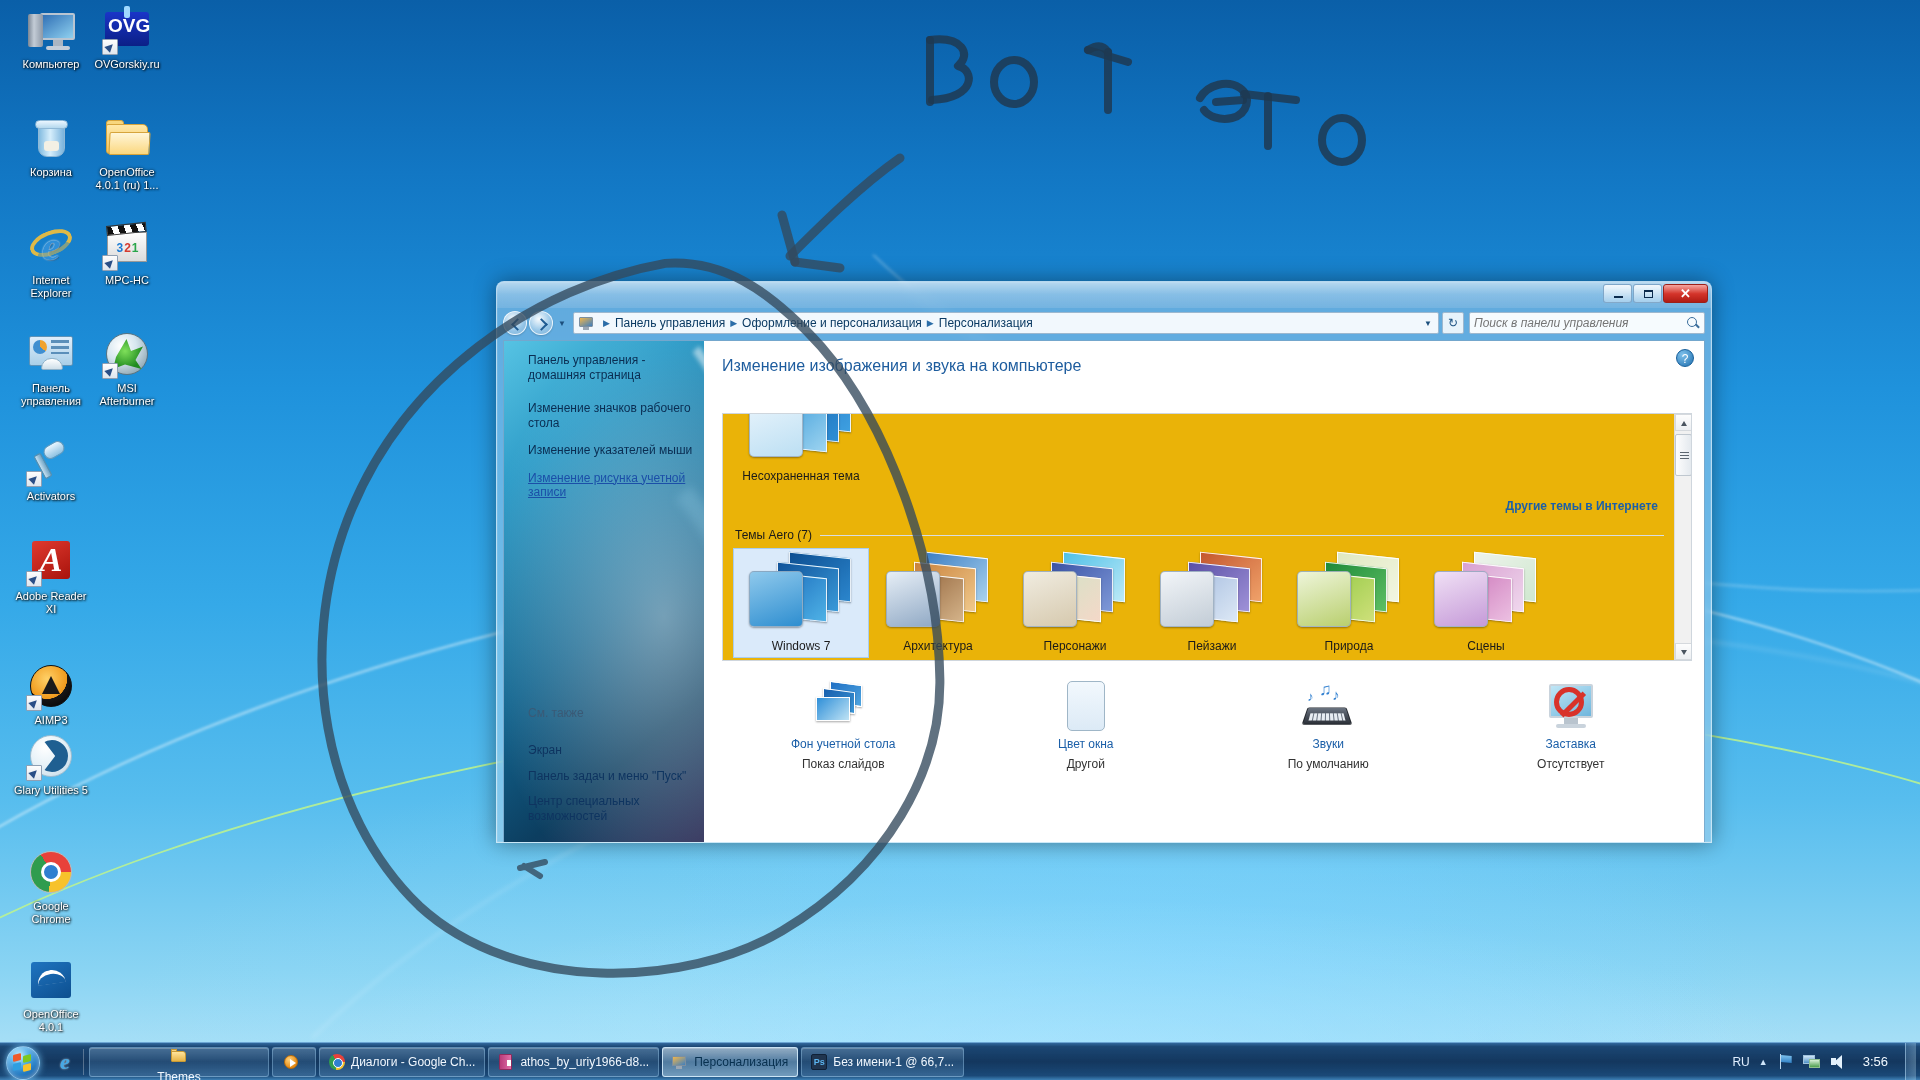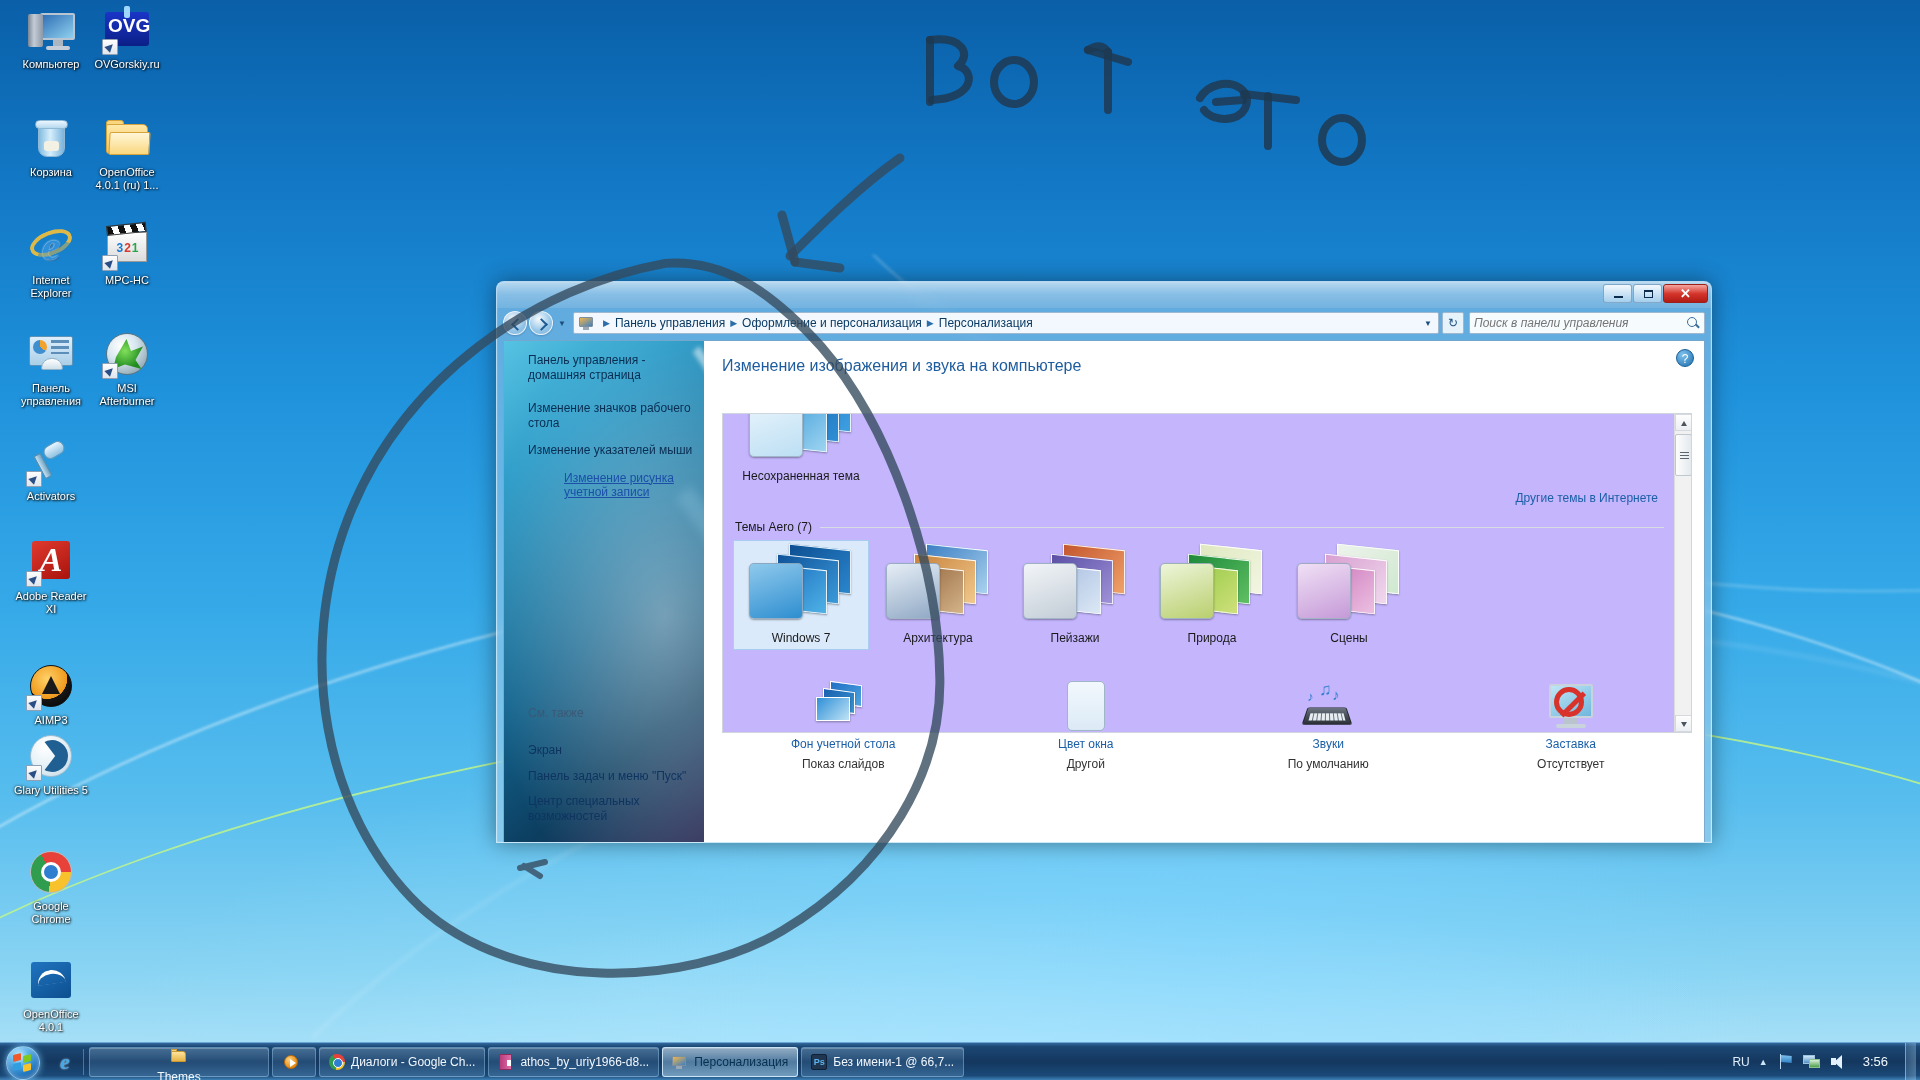--- a/index.html
+++ b/index.html
@@ -249,41 +249,41 @@
   .sb-wave { position:absolute; border-radius:50%; border-style:solid; border-color:transparent; }
   #sbw1 { left:-180px; top:-80px; width:460px; height:760px; border-width:9px; border-right-color: rgba(255,255,255,0.50); filter: blur(2px); }
   #sbw2 { left:-120px; top:-40px; width:420px; height:700px; border-width:4px; border-right-color: rgba(255,255,255,0.70); filter: blur(1px); }
   #sbw3 { left:-60px; top:-120px; width:440px; height:820px; border-width:14px; border-right-color: rgba(255,255,255,0.30); filter: blur(3px); }
   #sbw4 { left:20px; top:-200px; width:420px; height:900px; border-width:6px; border-right-color: rgba(255,255,255,0.45); filter: blur(1.5px); }
   #sbw5 { left:-250px; top:60px; width:520px; height:640px; border-width:20px; border-right-color: rgba(170,225,245,0.22); filter: blur(5px); }
   #sb-links { position:absolute; left:24px; top:12px; right:8px; }
   .sb-link {
     font-size: 12px; line-height: 14.5px; color: #0a2d52; margin-bottom: 13px; cursor: pointer;
   }
-  .sb-link.blue { color:#1b4fa8; text-decoration: underline; margin-left: 36px; }
+  .sb-link.blue { color:#1b4fa8; text-decoration: underline; }
   #sb-alsosee { position:absolute; left:24px; bottom:8px; right:8px; }
   #sb-alsosee .hdr { font-size:12px; color:#3a5a76; margin-bottom:23px; }
   #sb-alsosee .sb-link { margin-bottom: 11px; color:#0e3460; }
 
   #main-pane {
     flex: 1; background: #ffffff; position: relative; overflow: hidden;
   }
   #main-head { padding: 16px 36px 0 18px; }
   #main-title { font-size: 16px; color: #1d5c9e; font-weight: normal; }
   #main-sub { font-size: 12px; color: #1a1a1a; margin-top: 9px; }
 
   #theme-scroll-area {
-    position: absolute; left: 18px; right: 12px; top: 72px; height: 320px;
-    border: 1px solid #cfd6dd; background: #c4b5fd; overflow: hidden;
+    position: absolute; left: 18px; right: 12px; top: 72px; height: 248px;
+    border: 1px solid #cfd6dd; background: #eab308; overflow: hidden;
   }
   #theme-inner { position: absolute; left:0; right:17px; top:-44px; padding: 8px 10px; }
   .theme-group-label { font-size: 12px; color: #1a1a1a; margin: 14px 0 6px 2px;
     display: flex; align-items: center; gap: 8px; }
   .theme-group-label .rule { flex: 1; height: 1px; background: #d8dde2; }
-  #more-themes-row { text-align: right; padding-right: 6px; margin-top: 0; }
+  #more-themes-row { text-align: right; padding-right: 6px; margin-top: 8px; font-weight: bold; }
   #more-themes-link { font-size: 12px; color: #1b5fa8; cursor: pointer; }
 
   .theme-row { display: flex; gap: 1px; }
   .theme-cell {
     width: 136px; padding: 4px 2px 4px 2px; text-align: center; cursor: pointer; border: 1px solid transparent;
   }
   .theme-cell.selected { background: #daeafa; border-color: #a8cdf0; }
   .theme-thumb { width: 124px; height: 82px; margin: 0 auto; position: relative; }
   .theme-name { font-size: 12px; color: #1a1a1a; margin-top: 4px; }
 
@@ -695,20 +695,29 @@
               <div class="theme-cell">
                 <div class="theme-thumb">
                   <div class="card c1" style="background:linear-gradient(135deg,#3d7fc4,#a9d2ee);"></div>
                   <div class="card c2" style="background:linear-gradient(135deg,#c9823c,#f0c98c);"></div>
                   <div class="card c3" style="background:linear-gradient(135deg,#8a5a32,#d5b48a);"></div>
                   <div class="card c4" style="background:linear-gradient(160deg,#e6eef6,#8fa8c4);"></div>
                 </div>
                 <div class="theme-name">Архитектура</div>
               </div>
 
+              <div class="theme-cell">
+                <div class="theme-thumb">
+                  <div class="card c1" style="background:linear-gradient(135deg,#4fc0e8,#bdeaf7);"></div>
+                  <div class="card c2" style="background:linear-gradient(135deg,#3a52a5,#7f9ad8);"></div>
+                  <div class="card c3" style="background:linear-gradient(135deg,#cfe4c6,#f4d8c8);"></div>
+                  <div class="card c4" style="background:linear-gradient(160deg,#f0ece0,#d6c9ae);"></div>
+                </div>
+                <div class="theme-name">Персонажи</div>
+              </div>
 
               <div class="theme-cell">
                 <div class="theme-thumb">
                   <div class="card c1" style="background:linear-gradient(135deg,#c4572e,#f0a26a);"></div>
                   <div class="card c2" style="background:linear-gradient(135deg,#5a4fa5,#9f92d8);"></div>
                   <div class="card c3" style="background:linear-gradient(135deg,#9fb7dd,#dce8f5);"></div>
                   <div class="card c4" style="background:linear-gradient(160deg,#f2f5f8,#c2ccd6);"></div>
                 </div>
                 <div class="theme-name">Пейзажи</div>
               </div>

